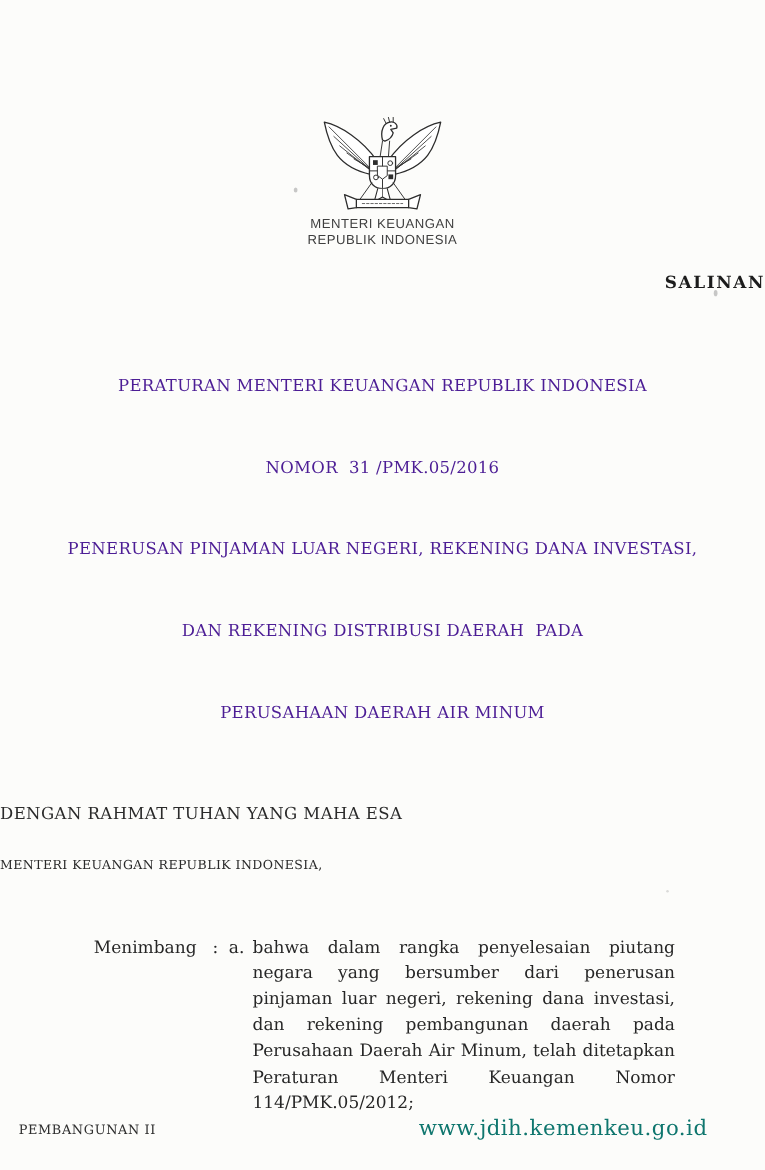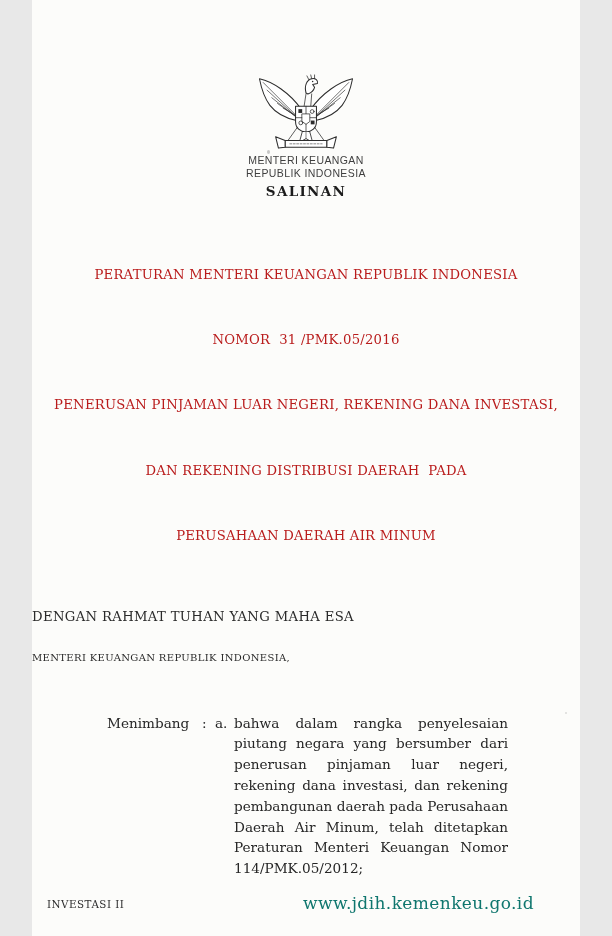--- a/index.html
+++ b/index.html
@@ -1,39 +1,39 @@
 <!DOCTYPE html>
 <html><head>
 <meta charset="utf-8">
 <style>
   html,body{margin:0;padding:0;background:#e8e8e8;}
   .page{
     position:relative;
-    width:548px;height:936px;
+    width:612px;height:936px;
     margin:0 auto;
     background:#fcfcfa;
     font-family:"DejaVu Serif", serif;
     color:#2a2a2a;
     overflow:hidden;
     box-sizing:border-box;
-    padding-top:74px;
+    padding-top:93px;
   }
   .emblem{display:block;margin:0 auto;}
   .ministry{
     margin-top:4px;text-align:center;
     font-family:"Liberation Sans", sans-serif;
     font-size:10.5px;line-height:12.5px;letter-spacing:0.4px;color:#3f3f3f;
   }
   .salinan{
-    margin-top:4px;text-align:center;
+    margin-top:20px;text-align:right;
     font-weight:bold;font-size:13.5px;letter-spacing:1.3px;color:#1c1c1c;
   }
   .title-block{
     margin-top:21px;text-align:center;
-    font-size:13.2px;line-height:21.8px;letter-spacing:0.25px;color:#b91c1c;
+    font-size:13.2px;line-height:21.8px;letter-spacing:0.25px;color:#4c1d95;
     white-space:pre-wrap;
   }
   .invocation{margin-top:18px;text-align:left;font-size:13.2px;letter-spacing:0.35px;}
   .authority{margin-top:28px;text-align:left;font-size:10px;letter-spacing:0.35px;}
   .considering{
     display:flex;
     margin:50px 72px 0 75px;
     font-size:13.6px;line-height:20.8px;color:#262626;
   }
   .c-label{width:95px;flex:none;}
@@ -118,20 +118,20 @@
     <div class="c-colon">:</div>
     <div class="c-items">
       <div class="c-item">
         <div class="c-marker">a.</div>
         <div class="c-text">bahwa dalam rangka penyelesaian piutang negara yang bersumber dari penerusan pinjaman luar negeri, rekening dana investasi, dan rekening pembangunan daerah pada Perusahaan Daerah Air Minum, telah ditetapkan Peraturan Menteri Keuangan Nomor 114/PMK.05/2012;</div>
       </div>
 
     </div>
   </div>
 
-  <div class="footer-left">INVESTASI II</div>
+  <div class="footer-left">PEMBANGUNAN II</div>
   <a class="footer-link" href="#" style="color: #0f766e;">www.jdih.kemenkeu.go.id</a>
 
   <span class="speck s1"></span>
   <span class="speck s2"></span>
   <span class="speck s3"></span>
 
 </div>
 
 </body></html>

